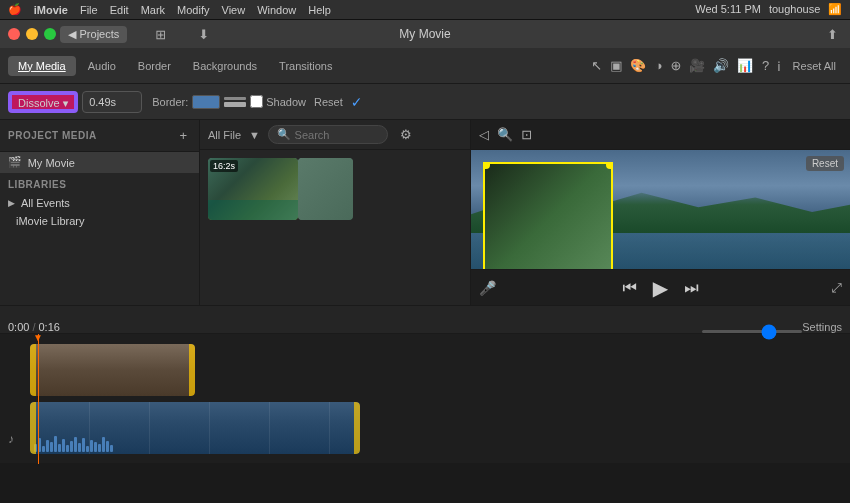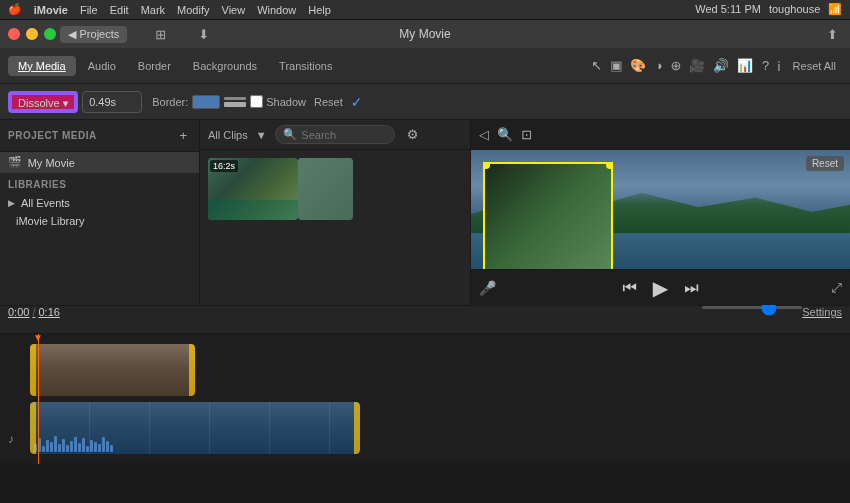--- a/index.html
+++ b/index.html
@@ -64,21 +64,21 @@
     .preview-icon-btn { background: none; border: none; color: #aaa; cursor: pointer; font-size: 13px; }
     .preview-area { flex: 1; background: #000; position: relative; overflow: hidden; }
     .reset-overlay-btn { position: absolute; top: 6px; right: 6px; background: rgba(80,80,80,0.8); border: none; color: #ccc; font-size: 10px; cursor: pointer; padding: 2px 6px; border-radius: 3px; }
     .preview-controls { height: 36px; display: flex; align-items: center; justify-content: center; gap: 16px; background: #1e1e1e; border-top: 1px solid #1a1a1a; position: relative; }
     .playback-btn { background: none; border: none; color: #ccc; cursor: pointer; font-size: 16px; }
     .mic-btn { position: absolute; left: 8px; background: none; border: none; color: #aaa; cursor: pointer; font-size: 14px; }
     .fullscreen-btn { position: absolute; right: 8px; background: none; border: none; color: #aaa; cursor: pointer; font-size: 13px; }
 
     
     .timeline-section { height: 158px; background: #1e1e1e; border-top: 1px solid #1a1a1a; }
-    .timeline-header { height: 28px; display: flex; align-items: flex-start; padding: 0 8px; background: #252525; border-bottom: 1px solid #1a1a1a; text-decoration: underline; }
+    .timeline-header { height: 28px; display: flex; align-items: flex-end; padding: 0 8px; background: #252525; border-bottom: 1px solid #1a1a1a; }
     .timeline-slider { margin-left: auto; width: 100px; appearance: none; background: #555; height: 3px; border-radius: 2px; outline: none; cursor: pointer; }
     .settings-btn { color: #aaa; font-size: 11px; margin-left: 0; cursor: pointer; background: none; border: none; }
     .timeline-content { height: 130px; position: relative; overflow: hidden; padding: 8px 30px; }
     .timeline-marker { position: absolute; left: 38px; top: 0; width: 1px; height: 100%; background: #ff6a00; z-index: 10; }
     .timeline-marker::before { content: '▼'; color: #ff6a00; position: absolute; top: -2px; left: -5px; font-size: 10px; }
     .handle-left, .handle-right { position: absolute; top: 0; bottom: 0; width: 6px; background: rgba(255,200,0,0.7); cursor: ew-resize; z-index: 5; }
     .handle-left { left: 0; border-radius: 4px 0 0 4px; }
     .handle-right { right: 0; border-radius: 0 4px 4px 0; }
 
     
@@ -182,21 +182,21 @@
       <span class="triangle">▶</span>
       <span>All Events</span>
     </div>
     <div class="library-item">
       <span>iMovie Library</span>
     </div>
   </div>
 
   <div class="content-area">
     <div class="content-header">
-      <span class="all-clips-label">All Clips</span>
+      <span class="all-clips-label">All File</span>
       <span style="color:#aaa;">▼</span>
       <div class="search-box">
         <span style="color:#888;">🔍</span>
         <input type="text" style="background: none; border: none; color: rgb(204, 204, 204); font-size: 11px; outline: none; width: 70px;" placeholder="Search">
       </div>
       <button class="icon-btn">⚙</button>
     </div>
     <div class="clips-grid">
 
       <div class="clip-thumb" style="background: linear-gradient(180deg, #4a7a6a 30%, #2a5a4a 70%, #5a7a3a 100%); width:90px; height:62px; border-radius:4px; position:relative;">

